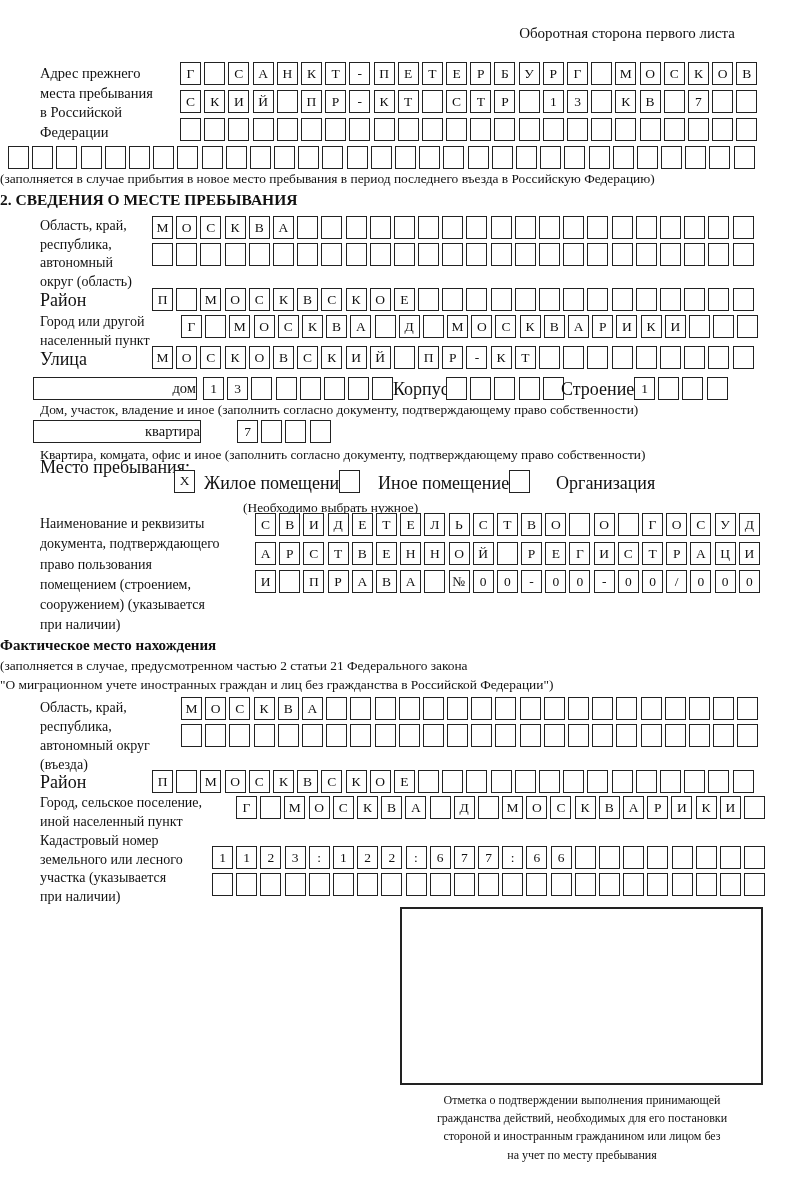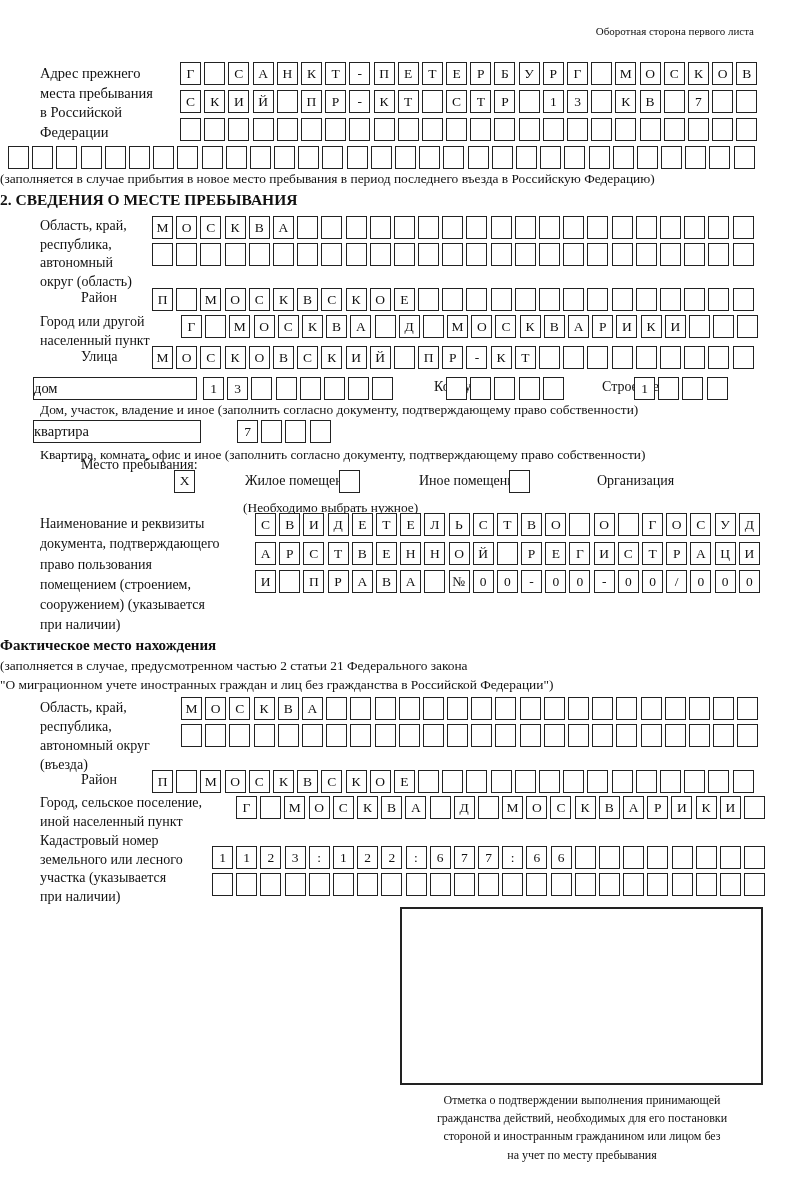--- a/index.html
+++ b/index.html
@@ -1,28 +1,28 @@
 <!DOCTYPE html>
 <html><head>
 <meta charset="utf-8">
 <style>
   html,body{margin:0;padding:0;background:#fff;}
   .page{position:relative;width:800px;height:1180px;background:#fff;overflow:hidden;
         font-family:"Liberation Serif","DejaVu Serif",serif;color:#111;}
-  .corner{position:absolute;top:25px;right:46px;font-size:11px;}
-  .lbl{position:absolute;font-size:14px;white-space:nowrap;margin-left:41px;}
+  .corner{position:absolute;top:25px;right:65px;font-size:15px;}
+  .lbl{position:absolute;font-size:18px;white-space:nowrap;}
   .lbl-block{position:absolute;font-size:14px;}
   .lbl-block div{white-space:nowrap;}
   .boxrow{position:absolute;display:flex;gap:3.2px;}
   .cell{width:21px;height:23px;border:1.6px solid #222;box-sizing:border-box;flex:0 0 auto;
         display:flex;align-items:center;justify-content:center;font-size:13.5px;background:#fff;}
   .cbox{position:absolute;width:21px;height:23px;border:1.6px solid #222;box-sizing:border-box;
         text-align:center;font-size:13.5px;line-height:20px;background:#fff;}
   .bigbox{position:absolute;height:23px;border:1.6px solid #222;box-sizing:border-box;
-        display:flex;align-items:center;justify-content:flex-start;font-size:14.5px;background:#fff;}
+        display:flex;align-items:center;justify-content:flex-end;font-size:14.5px;background:#fff;}
   .center{position:absolute;left:0;width:800px;}
   .note{font-size:13.4px;}
   .title{font-weight:bold;font-size:15.5px;}
   .subtitle{font-weight:bold;font-size:15px;}
   .cap{position:absolute;font-size:13.4px;white-space:nowrap;}
   .stampbox{position:absolute;left:400px;top:907px;width:363px;height:178px;
         border:2px solid #222;box-sizing:border-box;background:#fff;}
   .stampcap{position:absolute;left:398px;top:1091px;width:368px;text-align:center;
         font-size:12px;line-height:18.2px;}
 </style>

